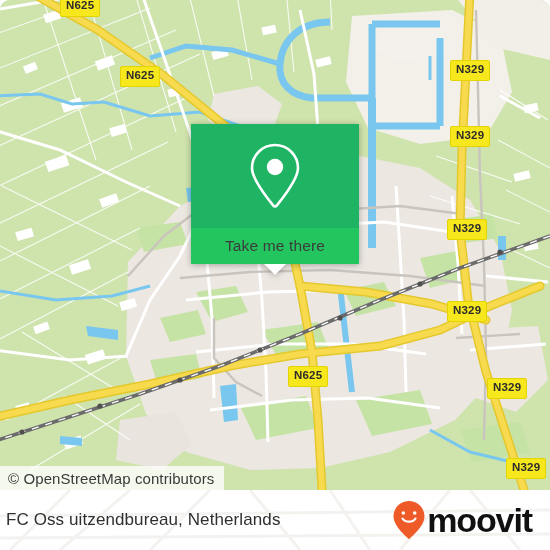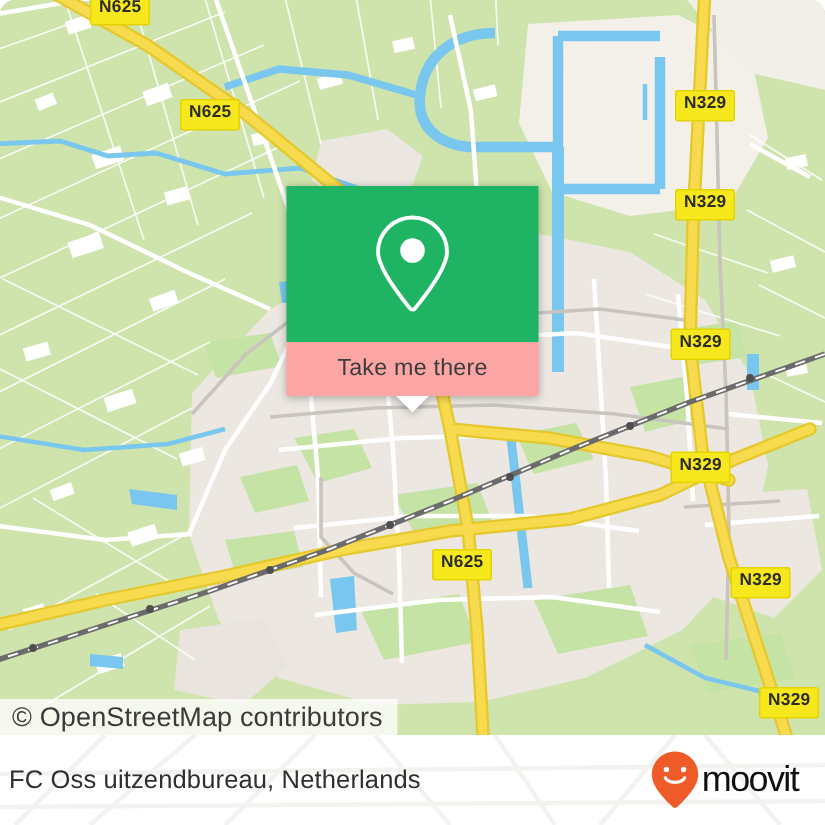--- a/index.html
+++ b/index.html
@@ -34,21 +34,21 @@
   
   #attribution {
     position: absolute;
     left: 0;
     top: 466px;
     height: 24px;
     padding: 0 10px 0 8px;
     display: flex;
     align-items: center;
     background: rgba(255,255,255,0.78);
-    font-size: 18px;
+    font-size: 15px;
     color: #3a3a3a;
     letter-spacing: 0.1px;
     z-index: 40;
   }
 
   
   #popup-card {
     position: absolute;
     left: 191px;
     top: 124px;
@@ -58,21 +58,21 @@
   }
   #card-top {
     height: 104px;
     background: #1fb464;
     display: flex;
     align-items: center;
     justify-content: center;
   }
   #card-bottom {
     height: 36px;
-    background: #fca5a5;
+    background: #22c55e;
     display: flex;
     align-items: center;
     justify-content: center;
     position: relative;
   }
   #card-label {
     font-size: 15.5px;
     color: #3c3c3c;
     letter-spacing: 0.15px;
   }
@@ -115,22 +115,22 @@
     z-index: 2;
     white-space: nowrap;
   }
   #brand {
     position: relative;
     display: flex;
     align-items: center;
     z-index: 2;
   }
   #brand-text {
-    font-size: 24px;
-    font-weight: normal;
+    font-size: 34px;
+    font-weight: bold;
     color: #101010;
     letter-spacing: -1.1px;
     line-height: 1;
     margin-left: 1px;
   }
 
   
   .shield {
     position: absolute;
     z-index: 30;

